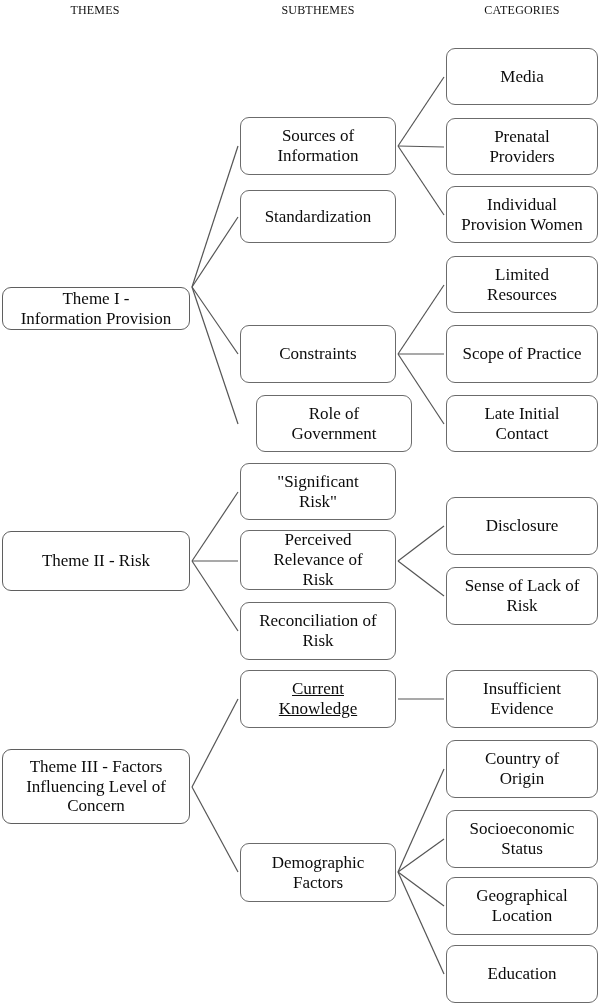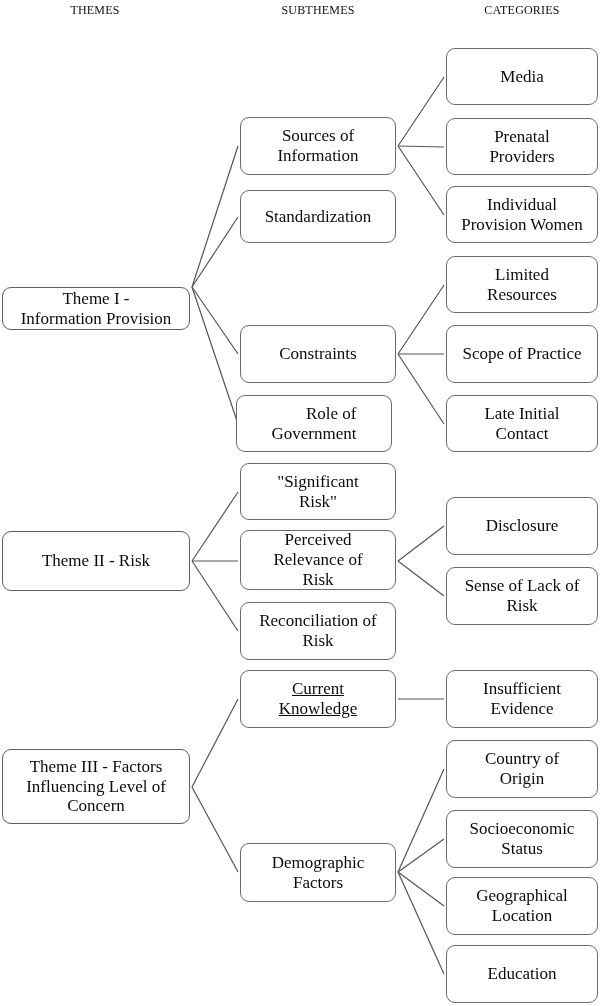--- a/index.html
+++ b/index.html
@@ -107,21 +107,21 @@
       <div class="node" style="left: 240px; top: 117px; width: 156px; height: 58px;">
         <span class="lbl">Sources of
 Information</span>
       </div>
       <div class="node" style="left: 240px; top: 190px; width: 156px; height: 53px;">
         <span class="lbl">Standardization</span>
       </div>
       <div class="node" style="left: 240px; top: 325px; width: 156px; height: 58px;">
         <span class="lbl">Constraints</span>
       </div>
-      <div class="node" style="left: 236px; top: 395px; width: 156px; height: 57px; text-align: right;">
+      <div class="node" style="left: 256px; top: 395px; width: 156px; height: 57px;">
         <span class="lbl">Role of
 Government</span>
       </div>
       <div class="node" style="left: 240px; top: 463px; width: 156px; height: 57px;">
         <span class="lbl">"Significant
 Risk"</span>
       </div>
       <div class="node" style="left: 240px; top: 530px; width: 156px; height: 60px;">
         <span class="lbl">Perceived
 Relevance of

